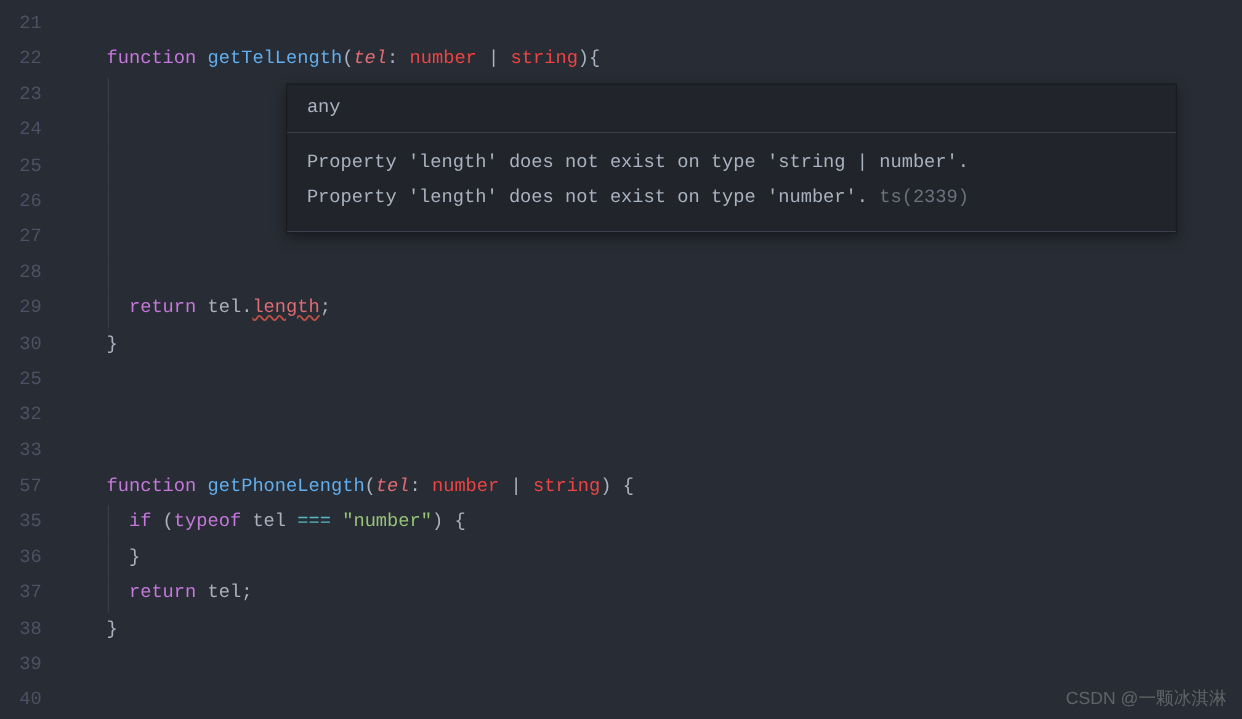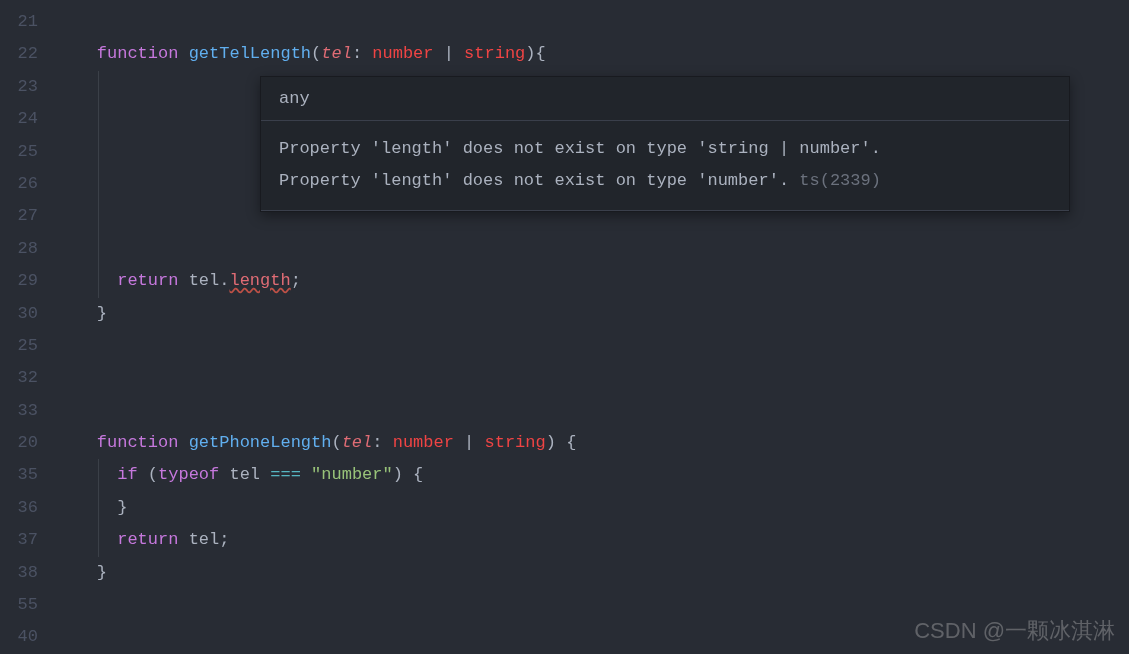--- a/index.html
+++ b/index.html
@@ -91,47 +91,47 @@
 }
 .tooltip-actions .link { color: #4d9cf0; cursor: pointer; }
 .tooltip-actions .nofix { color: #9da5b4; }
 
 .watermark {
   position: absolute;
   bottom: 8px;
   right: 14px;
   color: rgba(200,200,200,0.35);
   font-family: sans-serif;
-  font-size: 22px;
+  font-size: 16px;
 }
 </style>
 </head>
 <body>
 
 <div class="editor">
   <div class="gutter">
     <div class="line-num">21</div>
     <div class="line-num">22</div>
     <div class="line-num">23</div>
     <div class="line-num">24</div>
     <div class="line-num">25</div>
     <div class="line-num">26</div>
     <div class="line-num">27</div>
     <div class="line-num">28</div>
     <div class="line-num">29</div>
     <div class="line-num">30</div>
     <div class="line-num">25</div>
     <div class="line-num">32</div>
     <div class="line-num">33</div>
-    <div class="line-num">20</div>
+    <div class="line-num">57</div>
     <div class="line-num">35</div>
     <div class="line-num">36</div>
     <div class="line-num">37</div>
     <div class="line-num">38</div>
-    <div class="line-num">55</div>
+    <div class="line-num">39</div>
     <div class="line-num">40</div>
   </div>
 
   <div class="code">
     <div class="line"></div>
     <div class="line">    <span class="kw">function</span> <span class="fn">getTelLength</span><span class="punct">(</span><span class="param">tel</span><span class="punct">: </span><span class="type">number</span><span class="punct"> | </span><span class="type">string</span><span class="punct">)</span><span class="punct">{</span></div>
     <div class="line"><span class="indent-guide" style="left:42px"></span></div>
     <div class="line"><span class="indent-guide" style="left:42px"></span></div>
     <div class="line"><span class="indent-guide" style="left:42px"></span></div>
     <div class="line"><span class="indent-guide" style="left:42px"></span></div>

